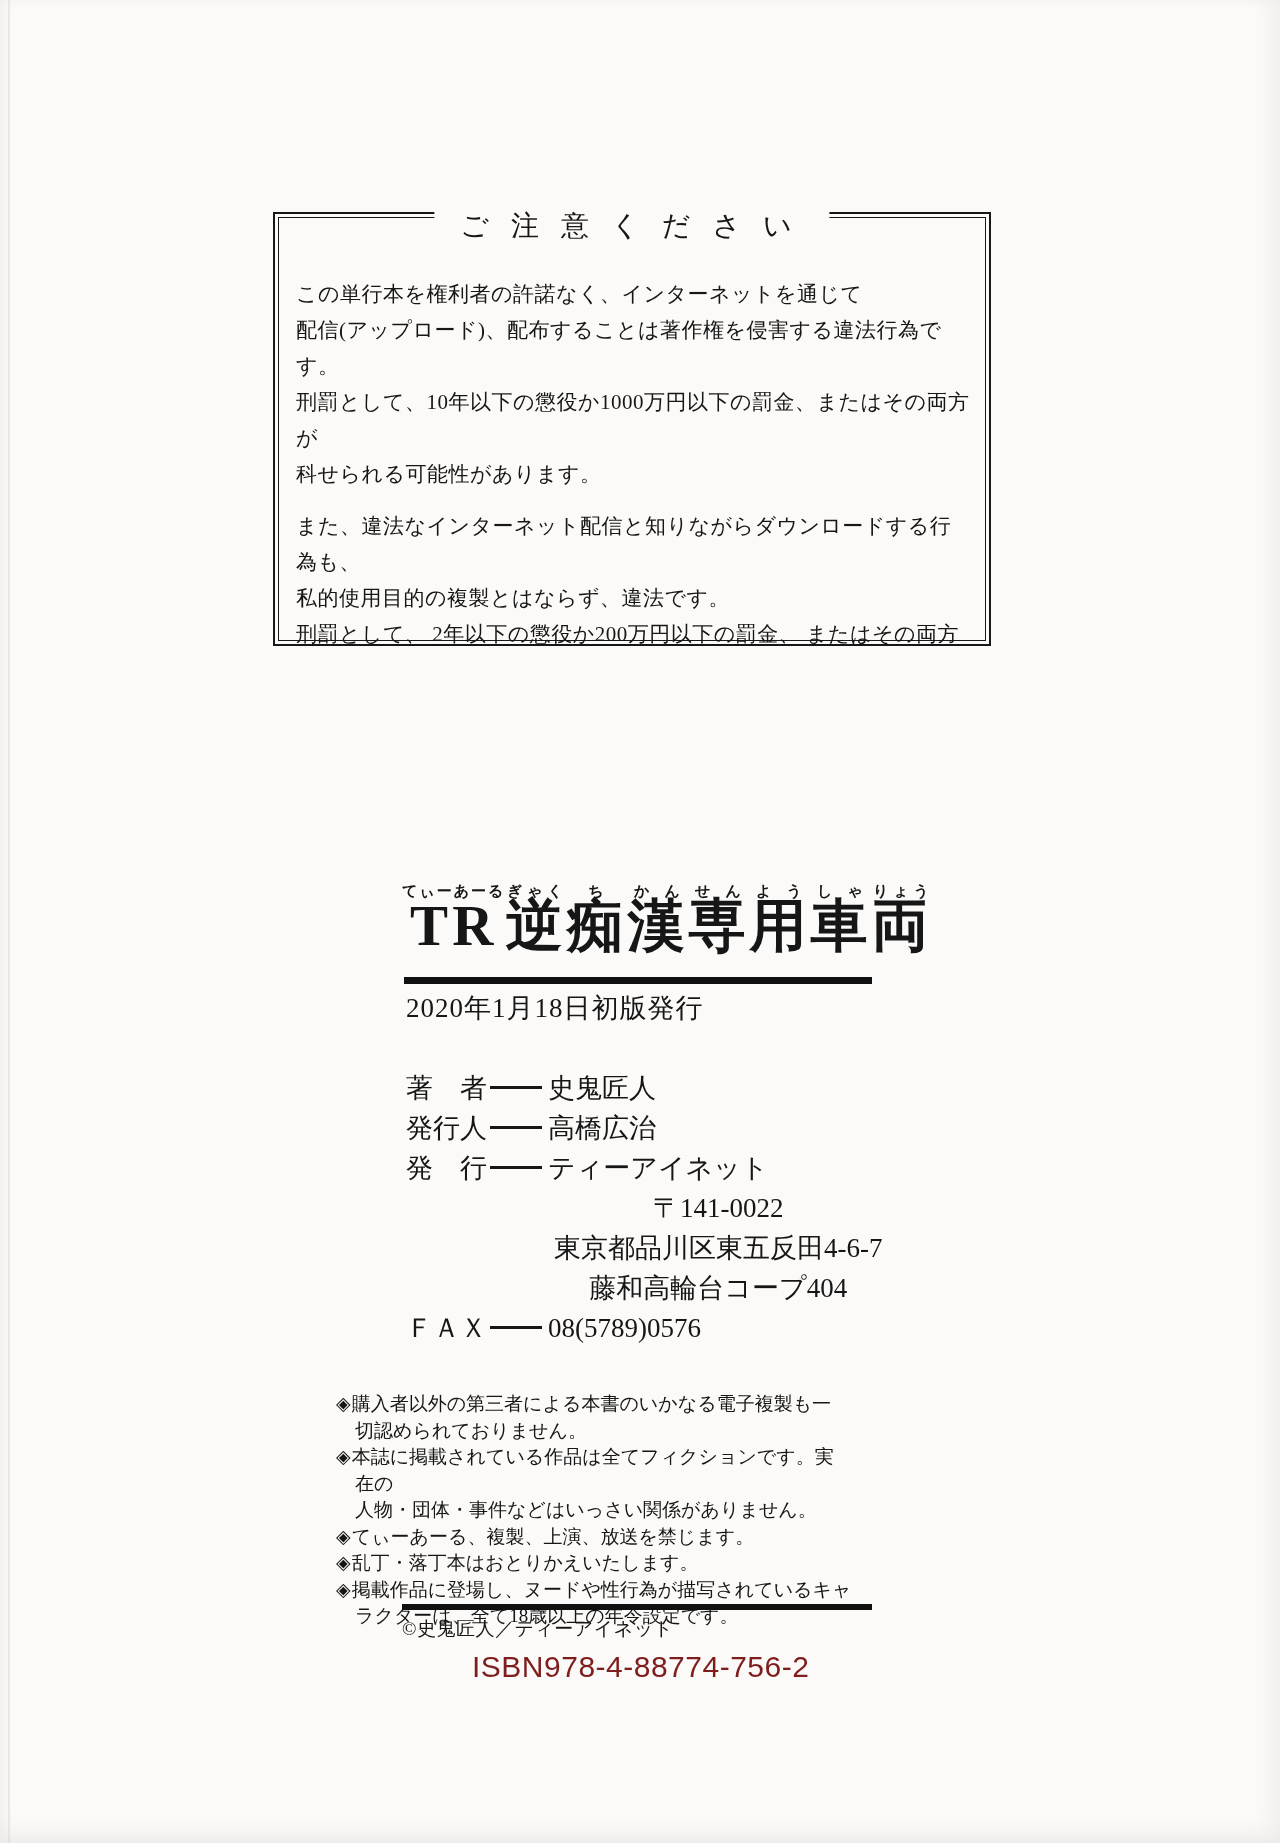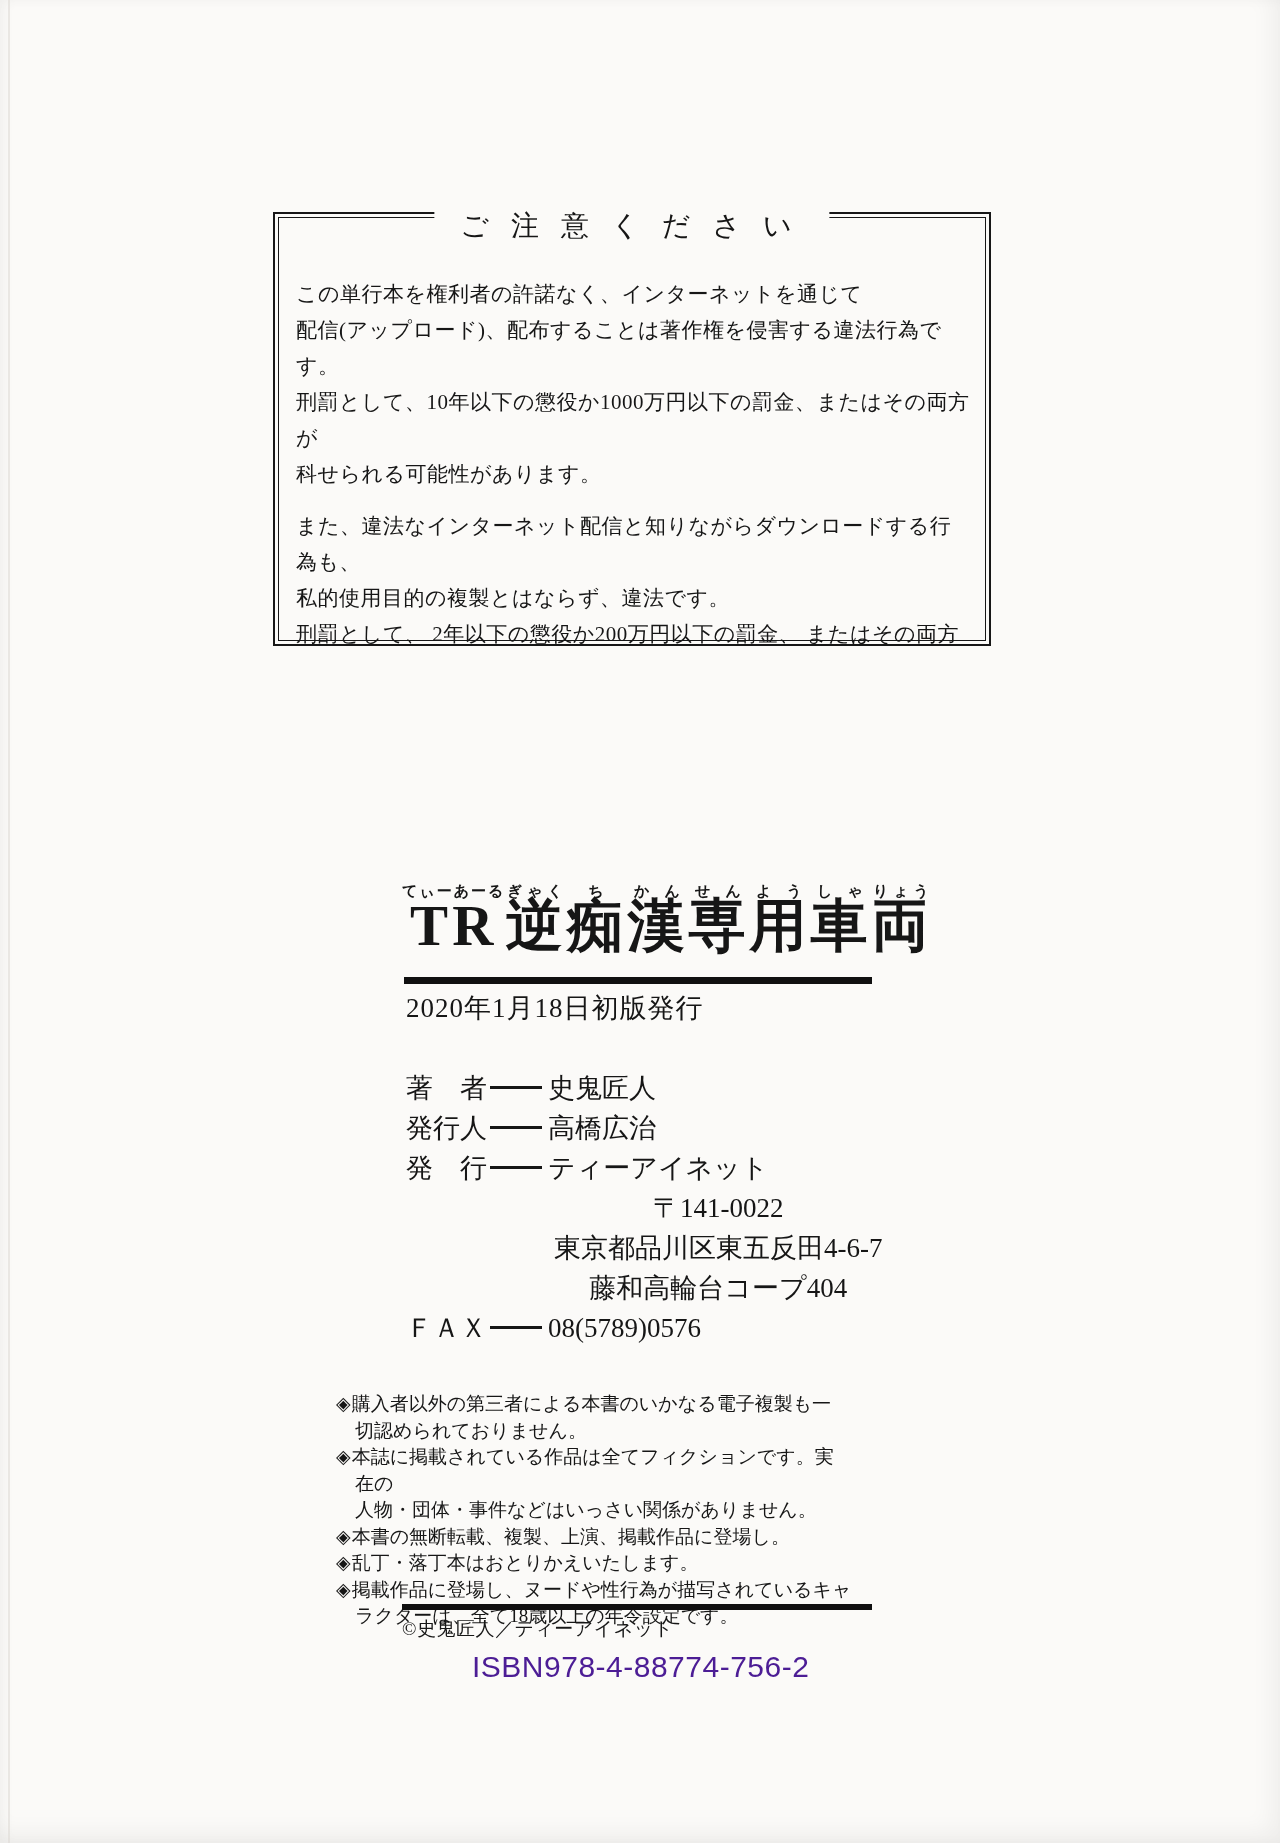--- a/index.html
+++ b/index.html
@@ -57,21 +57,21 @@
     position:absolute;left:336px;top:1391px;width:516px;
     font-size:19px;line-height:26.5px;letter-spacing:0;overflow:hidden;
   }
   .disc-item{padding-left:19px;text-indent:-19px;white-space:pre-line;}
   .disc-marker{letter-spacing:1px;}
 
   .copyright-line{position:absolute;left:402px;top:1616px;font-size:19px;letter-spacing:.5px;white-space:nowrap;}
   .isbn-line{
     position:absolute;left:472px;top:1650px;
     font-family:"Liberation Sans","DejaVu Sans",sans-serif;
-    font-size:30px;color:#4c1d95;letter-spacing:.5px;white-space:nowrap;
+    font-size:30px;color:#7f1d1d;letter-spacing:.5px;white-space:nowrap;
   }
 </style>
 </head>
 <body>
 
 <div class="page">
   <div class="scan-line"></div>
 
   <div class="notice-box">
     <div class="notice-inner"></div>
@@ -113,21 +113,21 @@
     <div class="c-row">
       <span class="c-label">ＦＡＸ</span><span class="c-dash"></span><span class="c-value">08(5789)0576</span>
     </div>
   </div>
 
   <div class="disclaimers">
     <div class="disc-item"><span class="disc-marker">◈</span><span>購入者以外の第三者による本書のいかなる電子複製も一
 切認められておりません。</span></div>
     <div class="disc-item"><span class="disc-marker">◈</span><span>本誌に掲載されている作品は全てフィクションです。実在の
 人物・団体・事件などはいっさい関係がありません。</span></div>
-    <div class="disc-item"><span class="disc-marker">◈</span><span>本書の無断転載、複製、上演、掲載作品に登場し。</span></div>
+    <div class="disc-item"><span class="disc-marker">◈</span><span>てぃーあーる、複製、上演、放送を禁じます。</span></div>
     <div class="disc-item"><span class="disc-marker">◈</span><span>乱丁・落丁本はおとりかえいたします。</span></div>
     <div class="disc-item"><span class="disc-marker">◈</span><span>掲載作品に登場し、ヌードや性行為が描写されているキャ
 ラクターは、全て18歳以上の年令設定です。</span></div>
   </div>
 
   <div class="rule rule-2"></div>
 
   <div class="copyright-line">©史鬼匠人／ティーアイネット</div>
   <div class="isbn-line">ISBN978-4-88774-756-2</div>
 </div>

